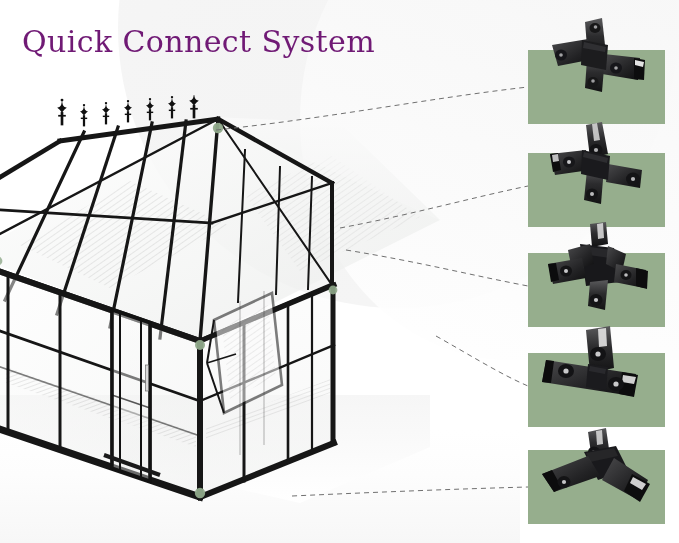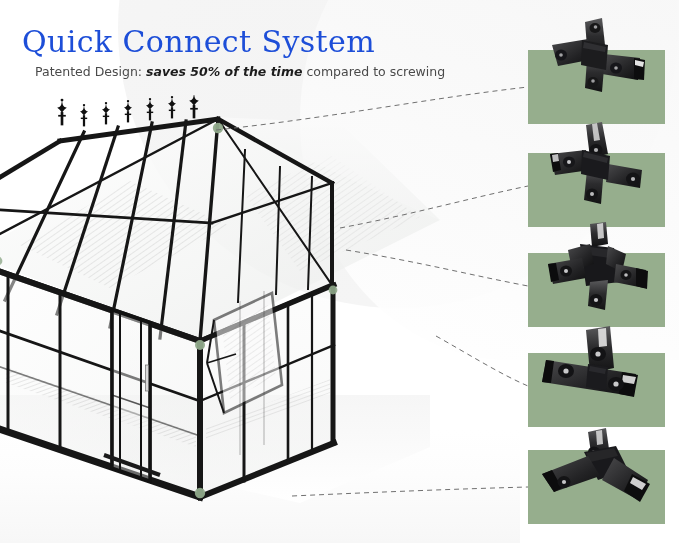--- a/index.html
+++ b/index.html
@@ -29,21 +29,21 @@
     background:linear-gradient(180deg,#ffffff 0%,#fdfdfd 40%,#f7f7f7 100%);
   }
 
   
   .title{
     position:absolute;left:22px;top:24px;
     font-family:"DejaVu Serif", serif;
     font-weight:400;
     font-size:30px;
     letter-spacing:.4px;
-    color:#1d4ed8;
+    color:#701a75;
     white-space:nowrap;
   }
   .subtitle{
     position:absolute;left:35px;top:64px;
     font-family:"DejaVu Sans", sans-serif;
     font-size:12.5px;
     color:#4a4a4a;
     white-space:nowrap;
   }
   .subtitle .em{font-weight:700;font-style:italic;color:#1d1d1d;}
@@ -409,17 +409,14 @@
         <path d="M 104 56 L 122 66 L 112 84 L 96 73 Z" fill="#0d0d0e"></path>
         <path d="M 105 59 L 118 66 L 114 72 L 102 65 Z" fill="#e4e4e4" opacity="0.9"></path>
 
         <path d="M 58 35 L 86 30 L 90 38 L 62 44 Z" fill="#2e2e31" opacity="0.6"></path>
       </svg>
     </div>
   </div>
 
   <div class="title">Quick Connect System</div>
 
-  <div class="subtitle">
-    <span>Patented Design: </span><span class="em">saves 50% of the time</span><span> compared to screwing</span>
-  </div>
 
 </div>
 
 </body></html>

